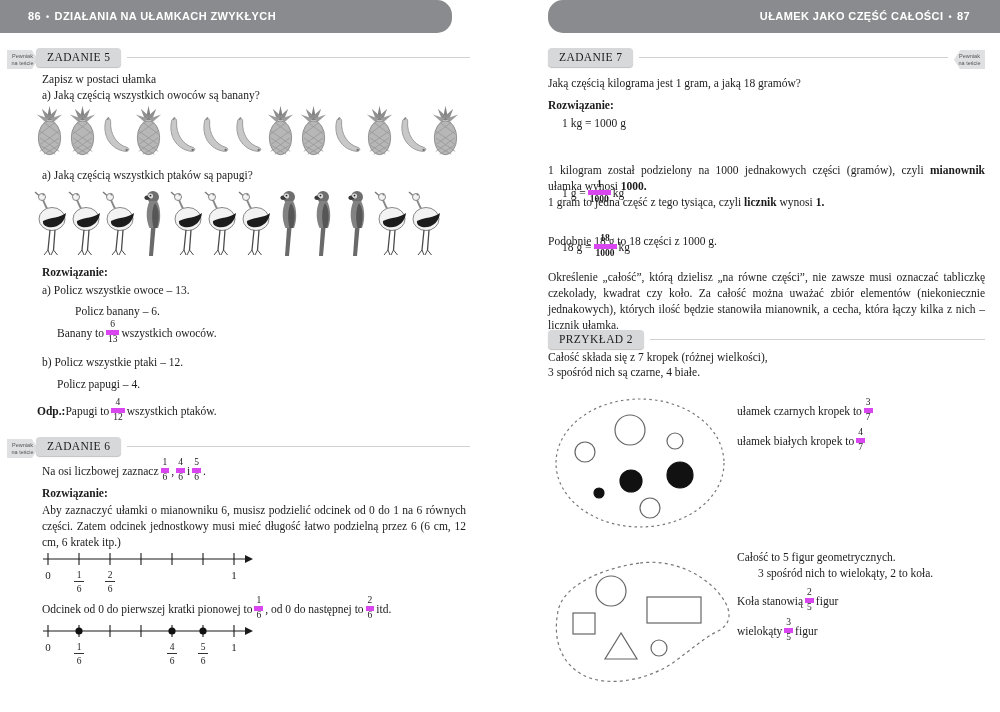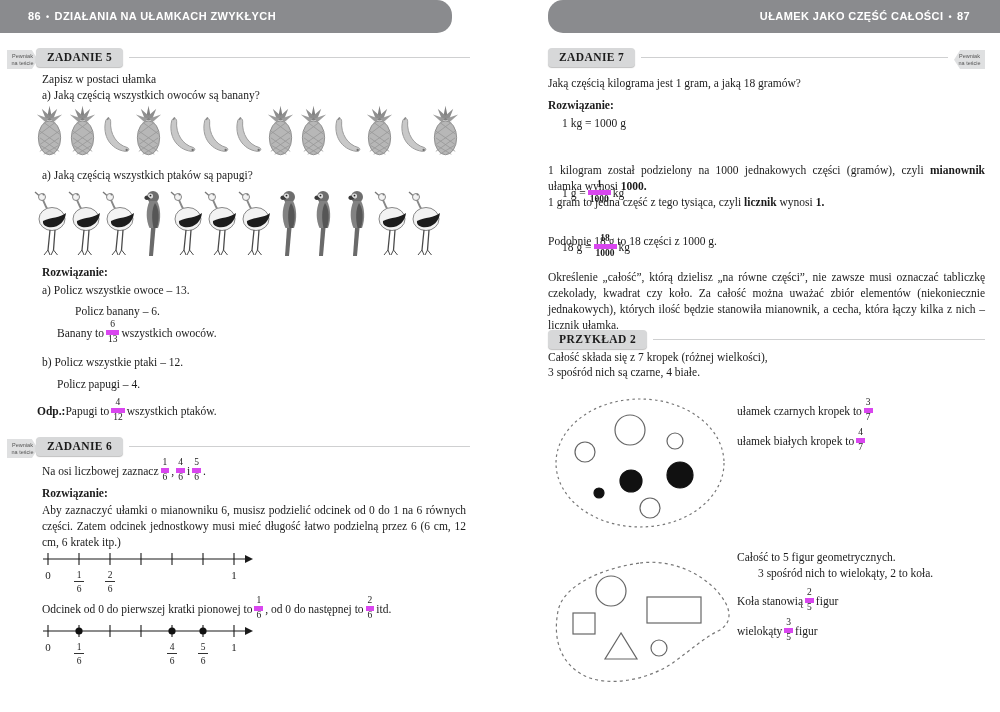--- a/index.html
+++ b/index.html
@@ -12,21 +12,21 @@
     background:#8a8b8e;color:#fff;height:33px;line-height:33px;
     font-family:"Liberation Sans", sans-serif;font-weight:bold;font-size:11px;letter-spacing:.4px;
     white-space:nowrap;box-sizing:border-box;
   }
   .hdr-left{border-radius:0 15px 15px 0;padding-left:28px;}
   .hdr-right{border-radius:15px 0 0 15px;text-align:right;padding-right:30px;}
   .hdr .sep{margin:0 5px;font-size:9px;}
   .badge-row{display:flex;align-items:center;}
   .badge{
     background:#d7d8d9;border-radius:4px;padding:0 11px;height:19px;line-height:19px;
-    font-weight:bold;font-size:11.5px;letter-spacing:.4px;white-space:nowrap;
+    font-weight:normal;font-size:11.5px;letter-spacing:.4px;white-space:nowrap;
     box-shadow:0 1px 1px rgba(0,0,0,.25);
   }
   .rule{flex:1;height:1px;background:#cfd0d1;margin-left:6px;}
   .tab{
     width:31px;background:#dfe0e1;color:#555;text-align:center;
     font-family:"Liberation Sans", sans-serif;font-size:5.5px;line-height:1.3;
     padding:2.5px 2px;box-sizing:border-box;
   }
   .tab-r{clip-path:polygon(0 0,80% 0,100% 50%,80% 100%,0 100%);}
   .tab-l{clip-path:polygon(20% 0,100% 0,100% 100%,20% 100%,0 50%);}

